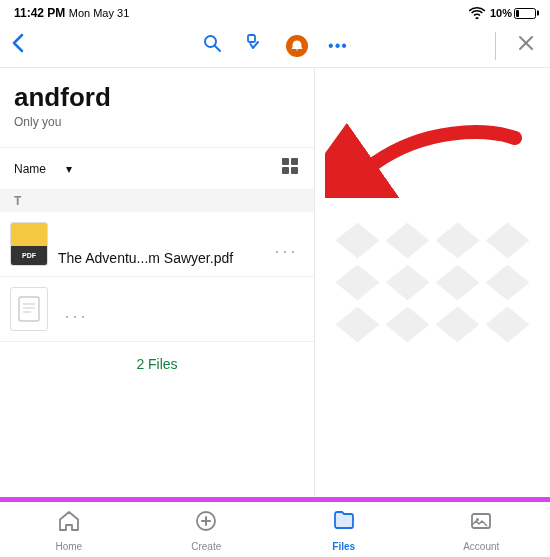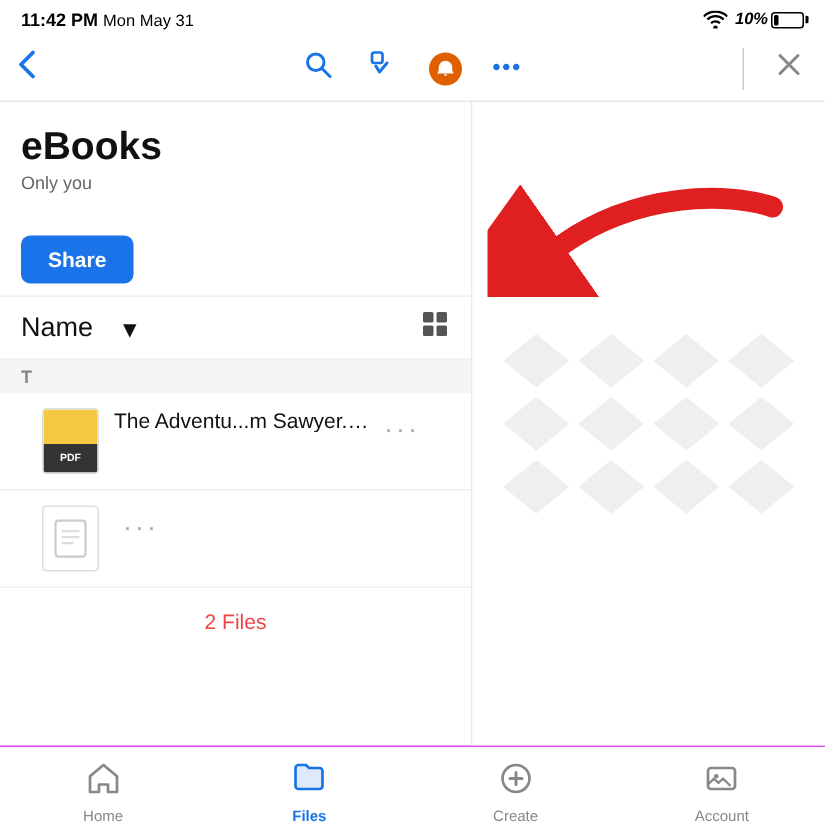--- a/index.html
+++ b/index.html
@@ -129,21 +129,21 @@
     }
     .folder-title {
       font-size: 26px;
       font-weight: 700;
       color: #111;
       margin-bottom: 2px;
     }
     .folder-subtitle {
       font-size: 12px;
       color: #666;
-      margin-bottom: 28px;
+      margin-bottom: 10px;
     }
     .share-btn {
       background: #1a73e8;
       color: white;
       border: none;
       border-radius: 6px;
       padding: 8px 18px;
       font-size: 14px;
       font-weight: 600;
       cursor: pointer;
@@ -152,21 +152,21 @@
 
     .sort-bar {
       display: flex;
       justify-content: space-between;
       align-items: center;
       padding: 8px 14px;
       border-top: 1px solid #eee;
       border-bottom: 1px solid #eee;
     }
     .sort-label {
-      font-size: 18px;
+      font-size: 12px;
       color: #111;
       font-weight: 500;
       display: flex; align-items: center; gap: 20px;
       cursor: pointer;
     }
     .grid-icon {
       font-size: 18px;
       color: #555;
       cursor: pointer;
     }
@@ -176,22 +176,22 @@
       padding: 4px 14px;
       font-size: 12px;
       color: #888;
       font-weight: 600;
     }
 
     .file-list { flex: 1; overflow-y: auto; }
 
     .file-item {
       display: flex;
-      align-items: flex-start;
-      padding: 10px 28px;
+      align-items: flex-end;
+      padding: 10px 10px;
       border-bottom: 1px solid #f0f0f0;
       cursor: pointer;
     }
 
     .file-thumb {
       width: 38px;
       height: 44px;
       margin-right: 10px;
       flex-shrink: 0;
       border: 1px solid #ddd;
@@ -239,21 +239,21 @@
       color: #aaa;
       cursor: pointer;
       padding: 4px 6px;
       letter-spacing: 2px;
     }
 
     .files-count {
       text-align: center;
       padding: 14px;
       font-size: 14px;
-      color: #ef4444;
+      color: #15803d;
     }
 
     
     .right-panel {
       flex: 1;
       display: flex;
       align-items: center;
       justify-content: center;
       position: relative;
       background: #fff;
@@ -271,21 +271,21 @@
     .diamond {
       width: 44px;
       height: 36px;
       background: #aaa;
       clip-path: polygon(50% 0%, 100% 50%, 50% 100%, 0% 50%);
     }
 
     
     .tab-bar {
       display: flex;
-      border-top: 1px solid #d946ef;
+      border-top: 5px solid #d946ef;
       background: #fff;
       height: 60px;
     }
     .tab-item {
       flex: 1;
       display: flex;
       flex-direction: column;
       align-items: center;
       justify-content: center;
       gap: 2px;
@@ -308,21 +308,21 @@
 
 <div class="status-bar">
   <div class="time">
     <span>11:42 PM</span>&nbsp;<span style="font-weight:400;font-size:11px;">Mon May 31</span>
   </div>
   <div class="icons">
     <svg width="16" height="12" viewBox="0 0 16 12">
       <path d="M8 10a1.5 1.5 0 110 3 1.5 1.5 0 010-3zm0-3.5a5 5 0 013.5 1.46l-1.06 1.06A3.5 3.5 0 008 8a3.5 3.5 0 00-2.44.98L4.5 7.92A5 5 0 018 6.5zm0-3.5a8.5 8.5 0 015.96 2.42l-1.06 1.06A7 7 0 008 4.5a7 7 0 00-4.9 1.98L2.04 5.42A8.5 8.5 0 018 3zm0-3a12 12 0 018.48 3.51l-1.06 1.06A10.5 10.5 0 008 1.5 10.5 10.5 0 00.58 4.57L-.48 3.51A12 12 0 018 0z" fill="#000"></path>
     </svg>
     <div class="battery">
-      <span style="font-size:11px;font-weight:600;font-style:italic;">10%</span>
+      <span style="font-size:11px;font-weight:600;">10%</span>
       <div class="battery-bar">
         <div class="battery-fill"></div>
       </div>
     </div>
   </div>
 </div>
 
 <div class="top-nav">
   <div class="left">
     <div class="back-btn">
@@ -360,23 +360,22 @@
         </svg>
     </div>
   </div>
 </div>
 
 <div class="main-content">
 
   <div class="left-panel">
 
     <div class="folder-header">
-      <div class="folder-title">eBooks</div>
+      <div class="folder-title">andford</div>
       <div class="folder-subtitle">Only you</div>
-      <button class="share-btn">Share</button>
     </div>
 
     <div class="sort-bar">
       <div class="sort-label">
         <span>Name</span>
         <span>▾</span>
       </div>
       <div class="grid-icon">
         <svg width="20" height="20" viewBox="0 0 20 20">
           <rect x="2" y="2" width="7" height="7" rx="1" fill="#555"></rect>
@@ -457,36 +456,36 @@
 <div class="tab-bar">
   <div class="tab-item">
     <div class="tab-icon">
       <svg width="24" height="24" viewBox="0 0 24 24" fill="none">
           <path d="M3 10.5L12 3l9 7.5V21H15v-5h-6v5H3V10.5z" stroke="#888" stroke-width="1.8" fill="none" stroke-linejoin="round"></path>
         </svg>
     </div>
     <div class="tab-label">Home</div>
   </div>
   <div class="tab-item">
-    <div class="tab-icon active">
-      <svg width="24" height="24" viewBox="0 0 24 24" fill="none">
-          <path d="M3 5a2 2 0 012-2h5l2 2h7a2 2 0 012 2v10a2 2 0 01-2 2H5a2 2 0 01-2-2V5z" stroke="#1a73e8" stroke-width="1.8" fill="#1a73e8" fill-opacity="0.15"></path>
-        </svg>
-    </div>
-    <div class="tab-label active">Files</div>
-  </div>
-  <div class="tab-item">
     <div class="tab-icon">
       <svg width="24" height="24" viewBox="0 0 24 24">
           <circle cx="12" cy="12" r="9" stroke="#888" stroke-width="1.8" fill="none"></circle>
           <line x1="12" y1="8" x2="12" y2="16" stroke="#888" stroke-width="2" stroke-linecap="round"></line>
           <line x1="8" y1="12" x2="16" y2="12" stroke="#888" stroke-width="2" stroke-linecap="round"></line>
         </svg>
     </div>
     <div class="tab-label">Create</div>
+  </div>
+  <div class="tab-item">
+    <div class="tab-icon active">
+      <svg width="24" height="24" viewBox="0 0 24 24" fill="none">
+          <path d="M3 5a2 2 0 012-2h5l2 2h7a2 2 0 012 2v10a2 2 0 01-2 2H5a2 2 0 01-2-2V5z" stroke="#1a73e8" stroke-width="1.8" fill="#1a73e8" fill-opacity="0.15"></path>
+        </svg>
+    </div>
+    <div class="tab-label active">Files</div>
   </div>
   <div class="tab-item">
     <div class="tab-icon">
       <svg width="24" height="24" viewBox="0 0 24 24">
           <rect x="3" y="5" width="18" height="14" rx="2" stroke="#888" stroke-width="1.8" fill="none"></rect>
           <circle cx="8.5" cy="10.5" r="1.5" fill="#888"></circle>
           <path d="M3 16l4-4 3 3 3-3 5 5" stroke="#888" stroke-width="1.5" fill="none" stroke-linejoin="round"></path>
         </svg>
     </div>
     <div class="tab-label">Account</div>

